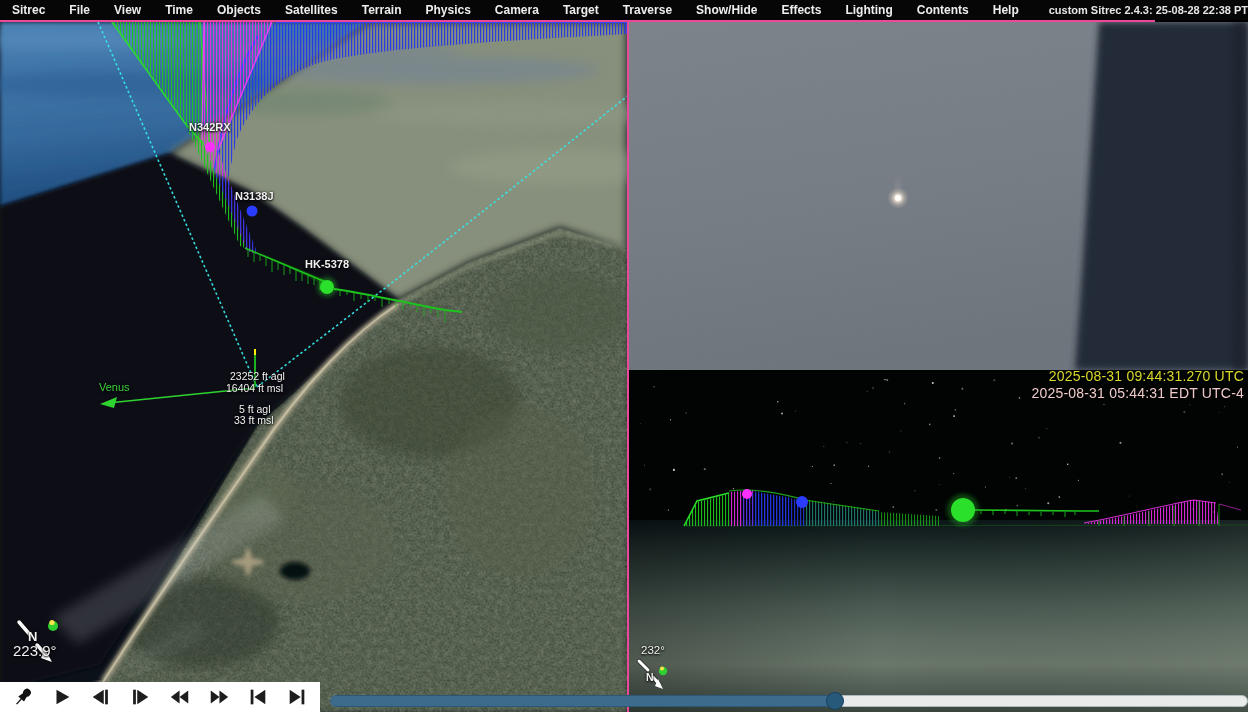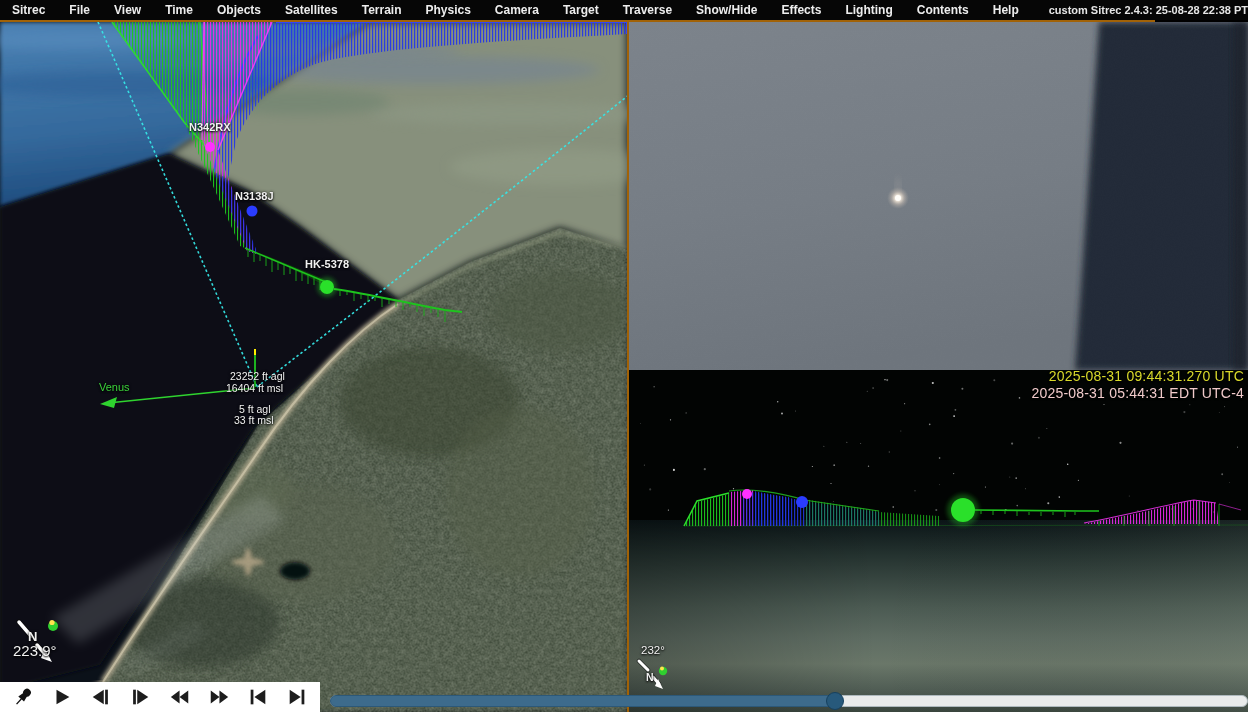--- a/index.html
+++ b/index.html
@@ -1,17 +1,17 @@
 <!DOCTYPE html>
 <html><head>
 <meta charset="utf-8">
 <style>
   html,body{margin:0;padding:0;background:#000;}
   body{width:1248px;height:712px;overflow:hidden;font-family:"Liberation Sans",sans-serif;position:relative;}
-  #stage{position:absolute;left:0;top:0;width:1155px;height:712px;background:#a16207;}
+  #stage{position:absolute;left:0;top:0;width:1155px;height:712px;background:#ec4899;}
 
   
   #menubar{position:absolute;left:0;top:0;width:1248px;height:20px;background:#060606;display:flex;align-items:center;z-index:30;}
   #menu-items{display:flex;align-items:center;height:100%;}
   .menu-item{padding:0 12px;font-size:12px;font-weight:700;color:#ededed;line-height:20px;white-space:nowrap;cursor:default;}
   .version{margin-left:auto;font-size:11px;font-weight:700;color:#e6e6e6;white-space:nowrap;}
 
   
   .panel{position:absolute;overflow:hidden;}
   #left-view{left:0;top:22px;width:627px;height:690px;background:#0b1118;}

